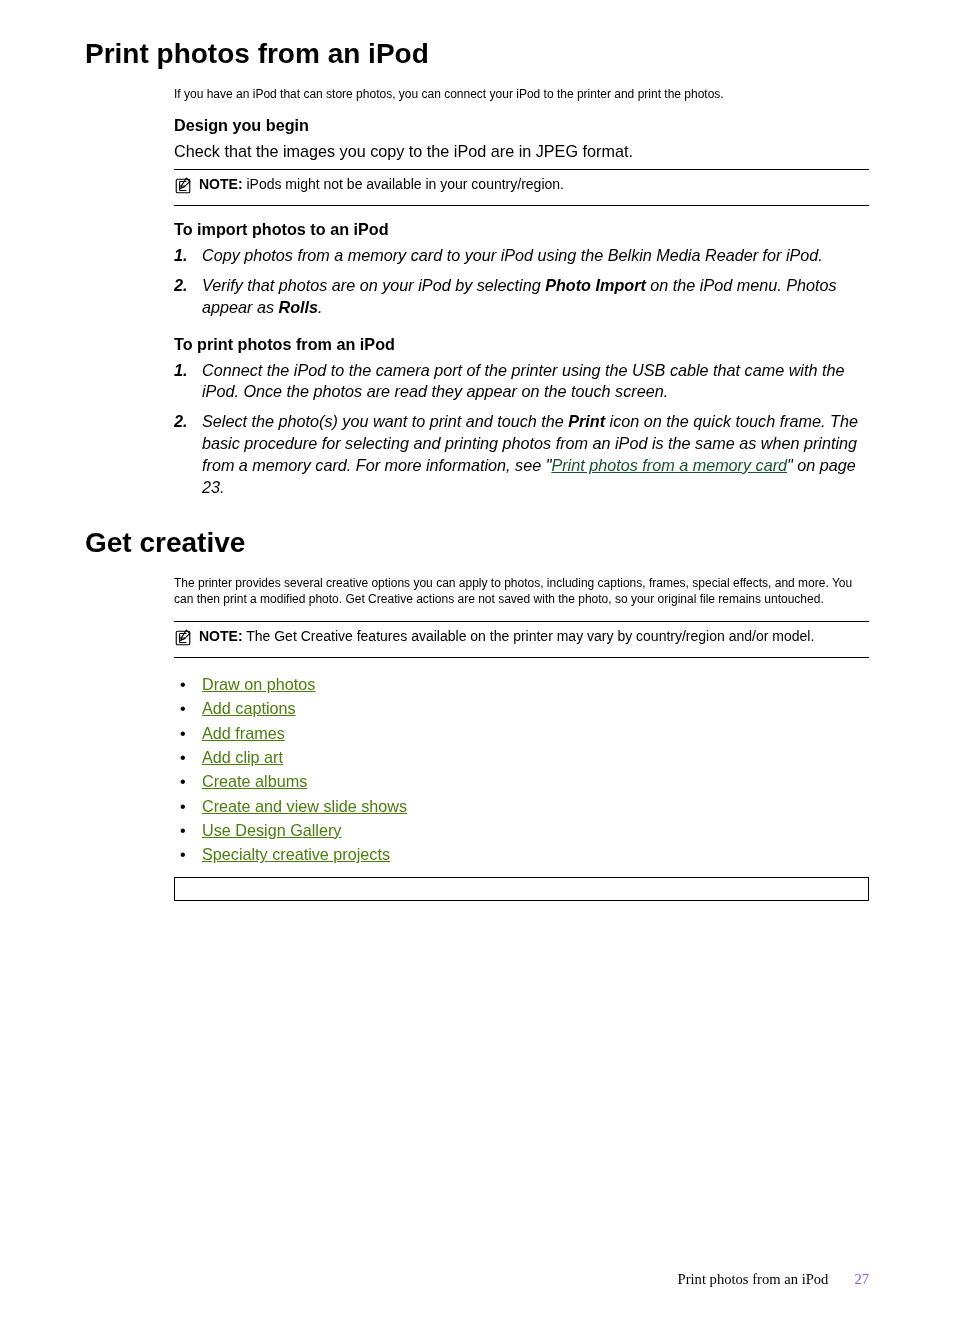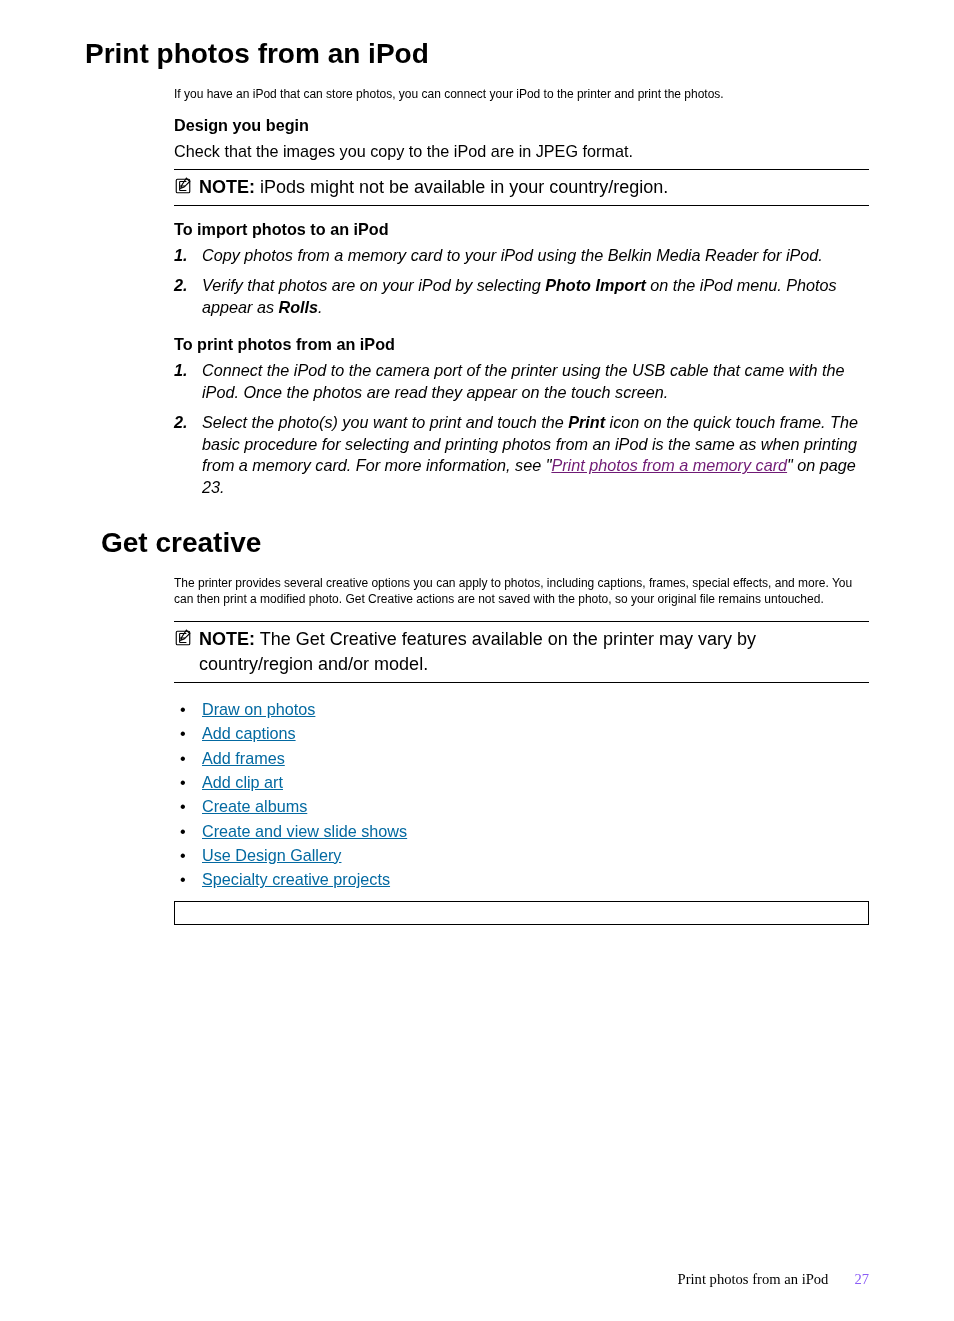--- a/index.html
+++ b/index.html
@@ -15,21 +15,20 @@
     font-family: Arial, Helvetica, sans-serif;
     color: #000;
   }
   h1 {
     font-size: 28px;
     font-weight: bold;
     margin: 0 0 16px 0;
   }
   h1.second {
     margin-top: 28px;
-    margin-left: 16px;
   }
   .body-indent {
     margin-left: 89px;
   }
   p {
     font-size: 12px;
     line-height: 1.35;
     margin: 0 0 14px 0;
   }
   .subhead {
@@ -52,21 +51,21 @@
     align-items: flex-start;
     gap: 7px;
   }
   .note-icon {
     width: 18px;
     height: 18px;
     flex: 0 0 18px;
     margin-top: 2px;
   }
   .note-text {
-    font-size: 18px;
+    font-size: 14px;
     line-height: 1.35;
   }
   .note-text .label {
     font-weight: bold;
   }
   ol {
     margin: 4px 0 16px 0;
     padding-left: 0;
     list-style: none;
     counter-reset: step;
@@ -99,24 +98,24 @@
     padding-left: 28px;
   }
   ul.toc > li::before {
     content: "•";
     position: absolute;
     left: 6px;
     top: 0;
     color: #000;
   }
   ul.toc a {
-    color: #0369a1;
+    color: #4d7c0f;
   }
   a.text-link {
-    color: #701a75;
+    color: #14532d;
     text-decoration: underline;
   }
   .wide-box {
     border: 1px solid #000;
     height: 22px;
     margin-top: 4px;
   }
   .footer {
     display: flex;
     justify-content: flex-end;

